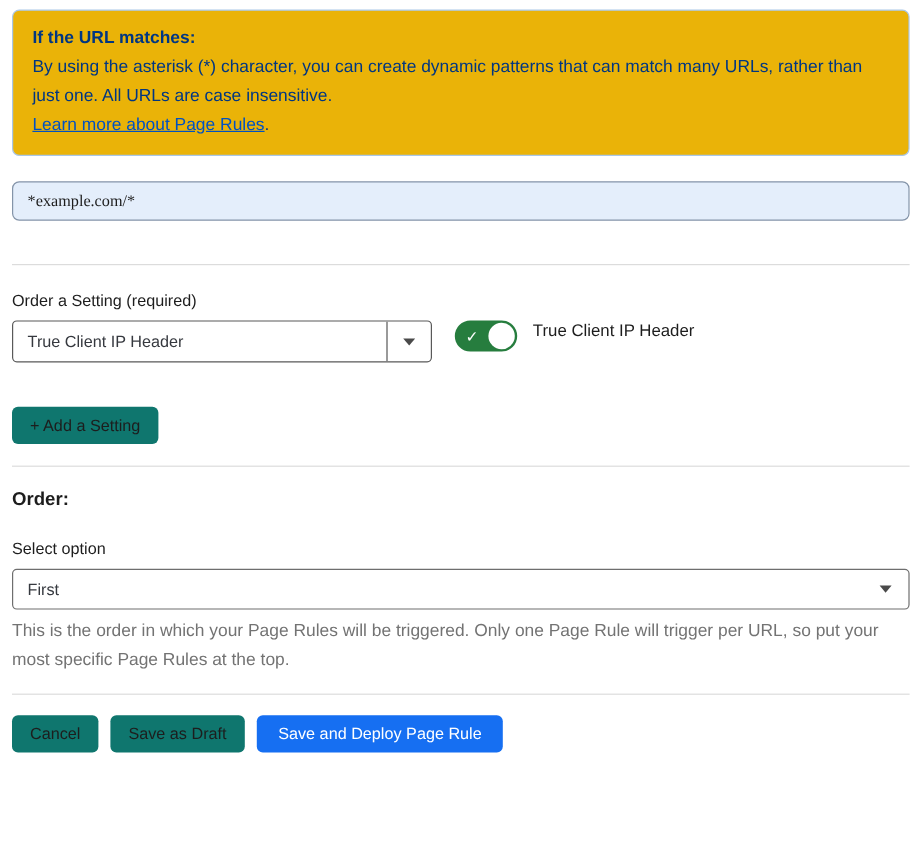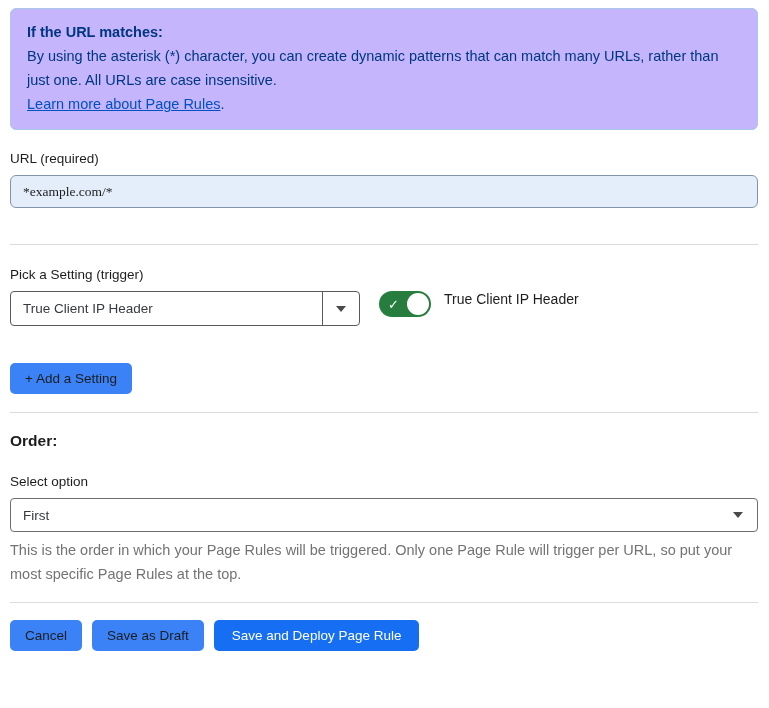--- a/index.html
+++ b/index.html
@@ -16,21 +16,21 @@
   .page-title {
     font-size: 19px;
     font-weight: 700;
     color: #2b2b2b;
     letter-spacing: 0.1px;
     margin: 2px 0 15px 0;
   }
 
   
   .info-box {
-    background: #c4b5fd;
+    background: #eab308;
     border: 1px solid #a9c7e8;
     border-radius: 6px;
     padding: 11px 16px 13px 16px;
     color: #003682;
     font-size: 14.5px;
     line-height: 24px;
     margin-bottom: 21px;
   }
   .info-heading { font-weight: 700; }
   .info-link {
@@ -141,21 +141,21 @@
     margin-left: 13px;
   }
 
   .btn {
     display: inline-block;
     border: none;
     border-radius: 5px;
     font-family: "Liberation Sans", "DejaVu Sans", sans-serif;
     font-size: 13.5px;
     color: #1d1d1d;
-    background: #3b82f6;
+    background: #0f766e;
     padding: 8px 15px;
     cursor: pointer;
   }
   .btn-add { margin-top: 37px; }
 
   .order-label { margin-top: 0; }
 
   .order-select {
     width: 100%;
     height: 34px;
@@ -194,27 +194,26 @@
 
 <div class="page">
 
 
   <div class="info-box">
     <div class="info-heading">If the URL matches:</div>
     <div class="info-body">By using the asterisk (*) character, you can create dynamic patterns that can match many URLs, rather than just one. All URLs are case insensitive.</div>
     <div class="info-link-line"><a class="info-link">Learn more about Page Rules</a><span class="info-link-suffix">.</span></div>
   </div>
 
-  <div class="field-label">URL (required)</div>
   <input class="url-input" type="text" value="*example.com/*" style="">
 
   <hr class="divider divider-1">
 
 
-  <div class="field-label">Pick a Setting (trigger)</div>
+  <div class="field-label">Order a Setting (required)</div>
 
   <div class="setting-row">
     <div class="setting-select">
       <span class="setting-select-value">True Client IP Header</span>
       <span class="setting-select-arrow">
         <span class="caret"></span>
       </span>
     </div>
 
     <div class="toggle" id="tcip-toggle" style="background: rgb(38, 125, 62);">

